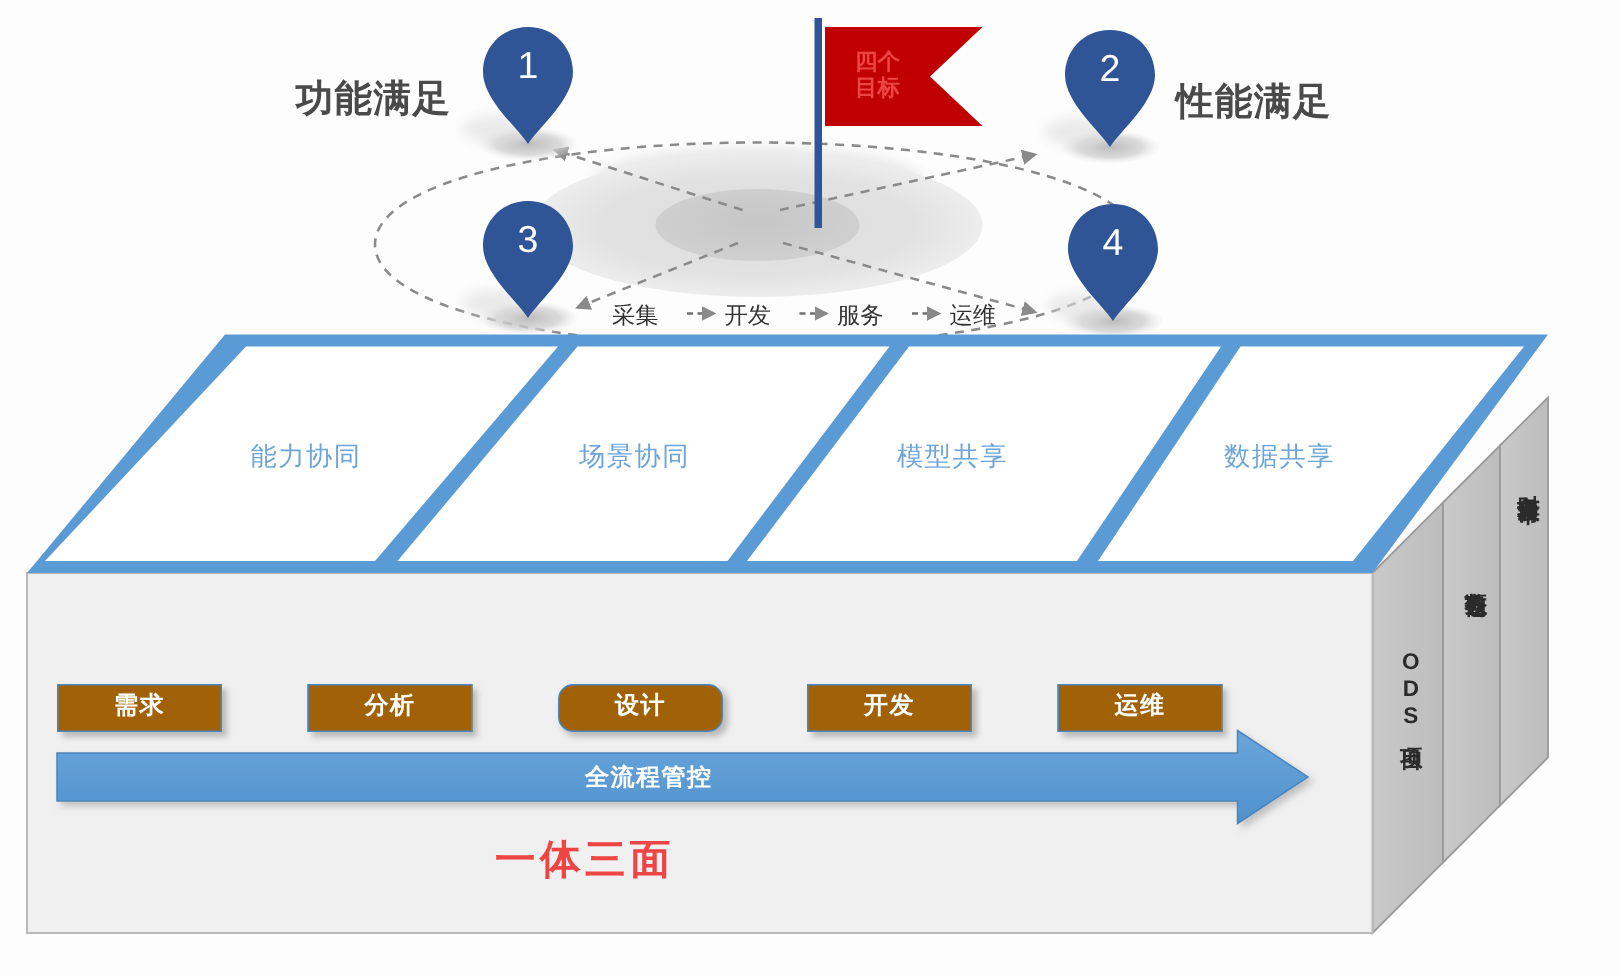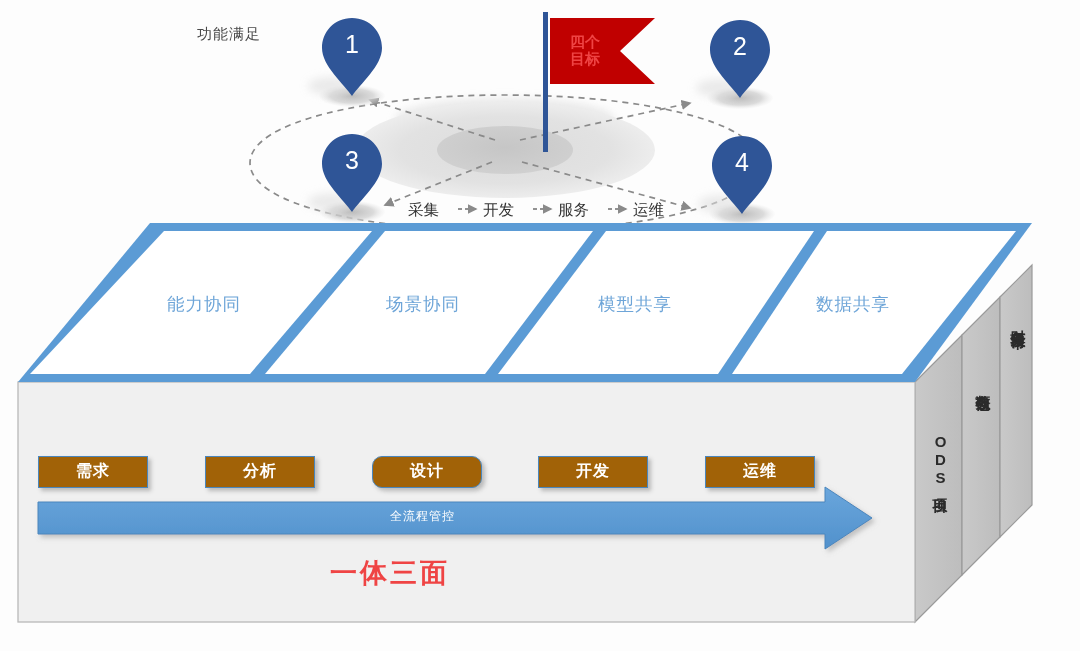--- a/index.html
+++ b/index.html
@@ -16,25 +16,26 @@
     font-family: "Liberation Sans", "DejaVu Sans", sans-serif;
   }
   #svg-layer {
     position: absolute;
     left: 0; top: 0;
     width: 1080px;
     height: 651px;
   }
   .goal-label {
     position: absolute;
-    font-size: 15px;
-    font-weight: normal;
+    font-size: 25px;
+    font-weight: bold;
     color: #4a4a4a;
     white-space: nowrap;
     letter-spacing: 1px;
+    margin-top: 24px;
   }
   .pin-num {
     position: absolute;
     font-size: 25px;
     color: #ffffff;
     font-weight: normal;
     text-align: center;
     width: 40px;
   }
   .flag-text {
@@ -80,22 +81,22 @@
     font-size: 16px;
     font-weight: bold;
     text-align: center;
     line-height: 28px;
     height: 30px;
     letter-spacing: 1px;
   }
   .arrow-text {
     position: absolute;
     color: #ffffff;
-    font-size: 12px;
-    font-weight: normal;
+    font-size: 16px;
+    font-weight: bold;
     white-space: nowrap;
     letter-spacing: 1px;
   }
   .base-title {
     position: absolute;
     font-size: 27px;
     font-weight: bold;
     color: #ef4444;
     white-space: nowrap;
     letter-spacing: 3px;
@@ -210,20 +211,21 @@
     <span>四个</span><br>
     <span>目标</span>
   </div>
 
   <div class="pin-num" style="left:332px; top:30px;">1</div>
   <div class="pin-num" style="left:720px; top:32px;">2</div>
   <div class="pin-num" style="left:332px; top:146px;">3</div>
   <div class="pin-num" style="left:722px; top:148px;">4</div>
 
   <div class="goal-label" style="left:197px; top:25px;">功能满足</div>
+  <div class="goal-label" style="left:784px; top:27px;">性能满足</div>
 
   <div class="flow-text" style="left:408px; top:200px;">采集</div>
   <div class="flow-text" style="left:483px; top:200px;">开发</div>
   <div class="flow-text" style="left:558px; top:200px;">服务</div>
   <div class="flow-text" style="left:633px; top:200px;">运维</div>
 
   <div class="panel-label" style="left:167px; top:292px;">能力协同</div>
   <div class="panel-label" style="left:386px; top:292px;">场景协同</div>
   <div class="panel-label" style="left:598px; top:292px;">模型共享</div>
   <div class="panel-label" style="left:816px; top:292px;">数据共享</div>

